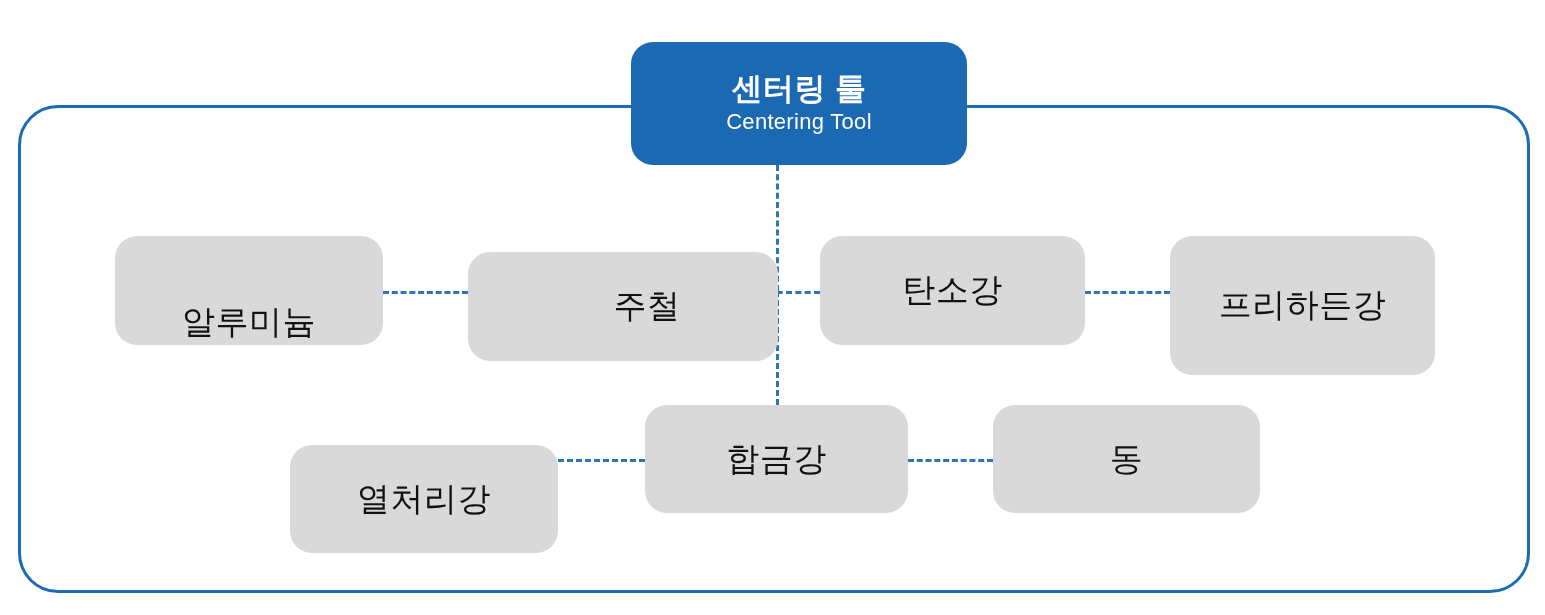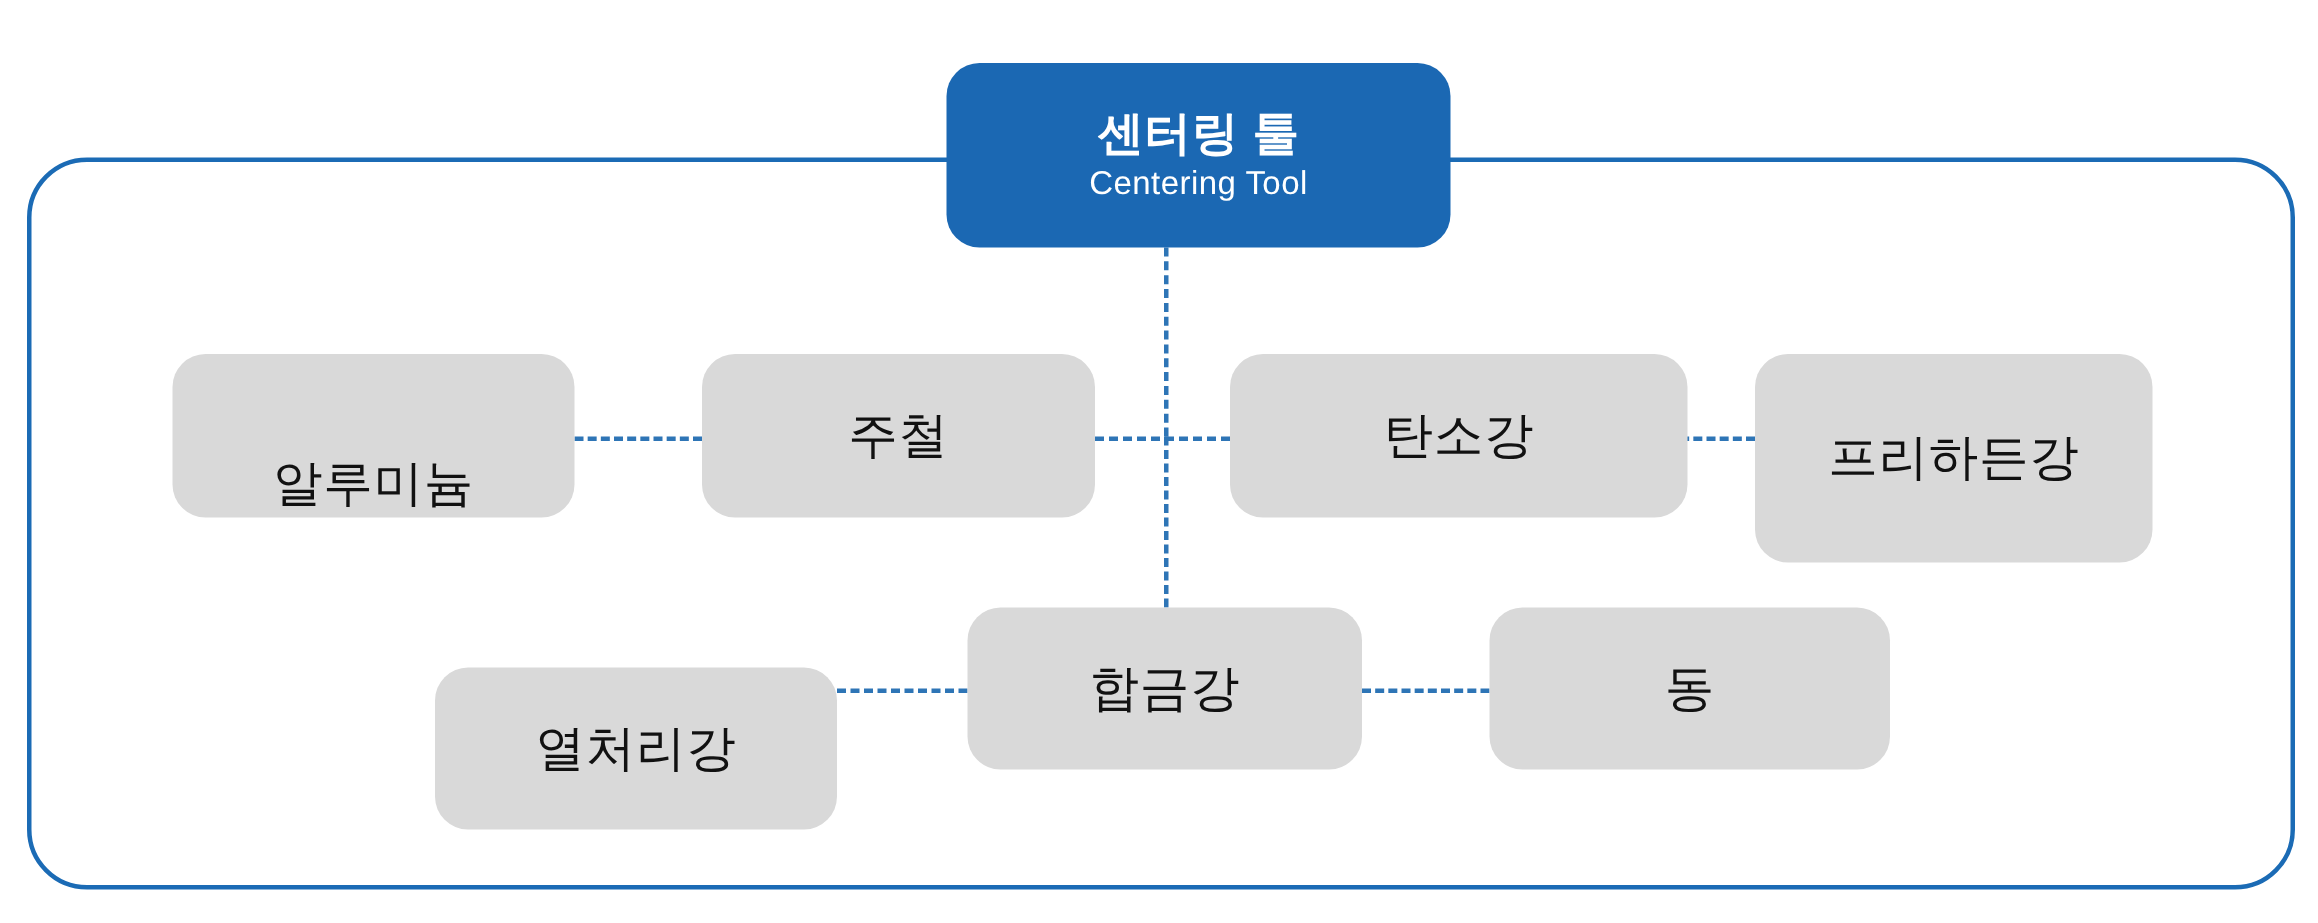--- a/index.html
+++ b/index.html
@@ -117,25 +117,25 @@
 
   <div class="root-node">
     <div class="root-title-ko">센터링 툴</div>
     <div class="root-title-en">Centering Tool</div>
   </div>
 
   <div class="node" style="left:115px; top:236px; width:268px; height:109px;align-items:flex-end;">
     <span class="node-label">알루미늄</span>
   </div>
 
-  <div class="node" style="left:468px; top:236px; width:262px; height:109px;">
+  <div class="node" style="left:468px; top:252px; width:262px; height:109px;padding-left:48px;">
     <span class="node-label">주철</span>
   </div>
 
-  <div class="node" style="left:820px; top:236px; width:305px; height:109px;">
+  <div class="node" style="left:820px; top:236px; width:265px; height:109px;">
     <span class="node-label">탄소강</span>
   </div>
 
   <div class="node" style="left:1170px; top:236px; width:265px; height:139px;">
     <span class="node-label">프리하든강</span>
   </div>
 
   <div class="node" style="left:290px; top:405px; width:268px; height:108px;margin-top:40px;">
     <span class="node-label">열처리강</span>
   </div>

